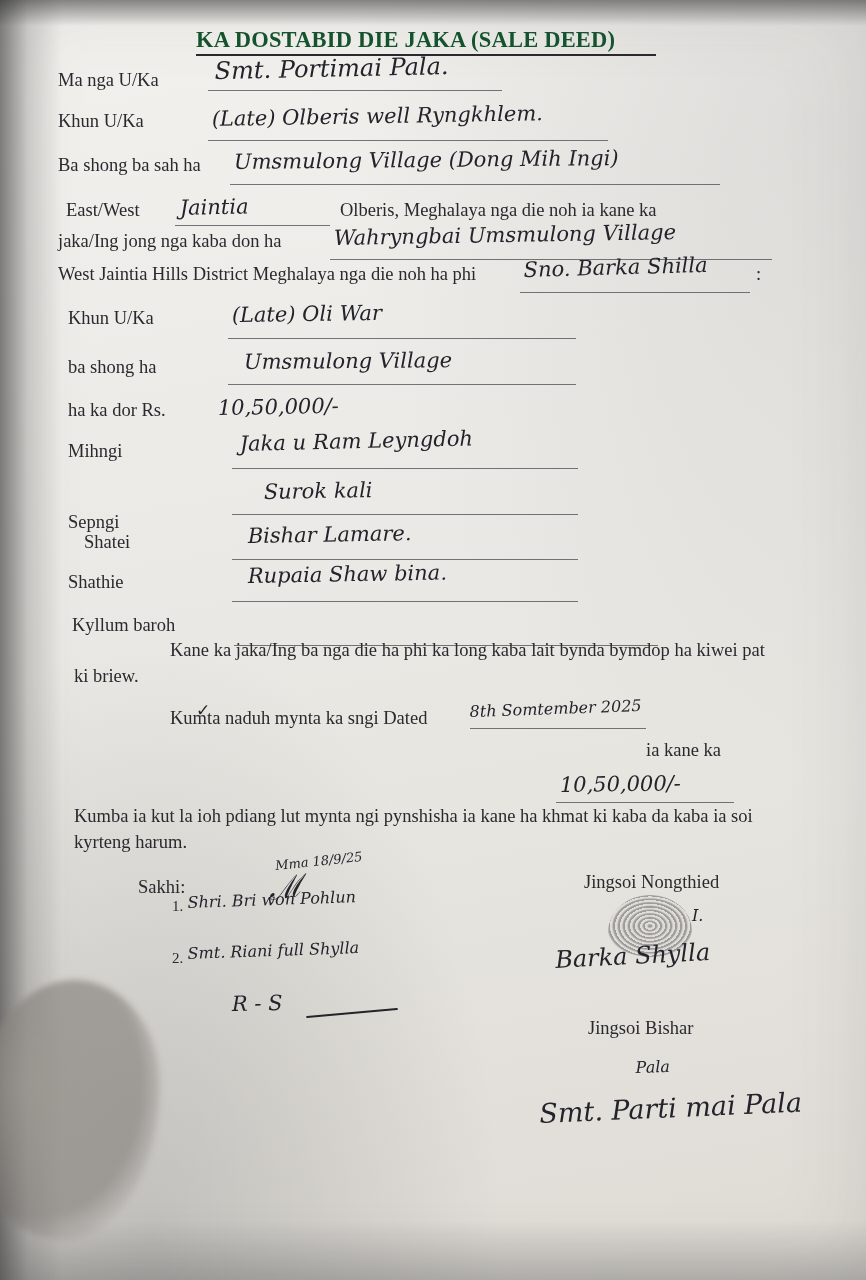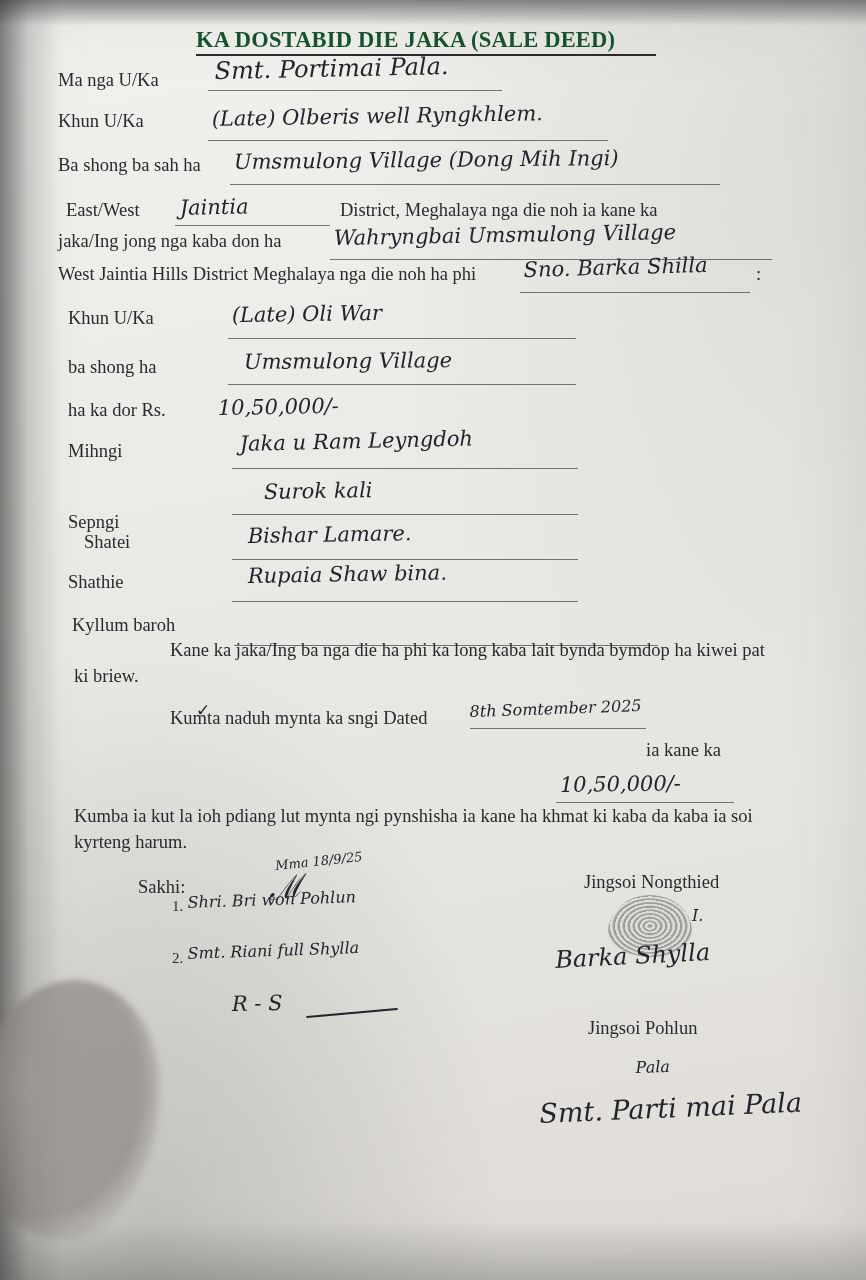--- a/index.html
+++ b/index.html
@@ -165,21 +165,21 @@
     <div class="rule" style="left:208px; top:140px; width:400px;"></div>
     <div class="hand mid" style="left:212px; top:107px; transform:rotate(-1deg);">(Late) Olberis well Ryngkhlem.</div>
 
     <div class="printed" style="left:58px; top:155px;">Ba shong ba sah ha</div>
     <div class="rule" style="left:230px; top:184px; width:490px;"></div>
     <div class="hand mid" style="left:234px; top:150px; transform:rotate(-0.6deg);">Umsmulong Village (Dong Mih Ingi)</div>
 
     <div class="printed" style="left:58px; top:200px;margin-left:8px;">East/West</div>
     <div class="rule" style="left:175px; top:225px; width:155px;"></div>
     <div class="hand mid" style="left:180px; top:196px; transform:rotate(-1.4deg);">Jaintia</div>
-    <div class="printed" style="left:340px; top:200px;">District, Meghalaya nga die noh ia kane ka</div>
+    <div class="printed" style="left:340px; top:200px;">Olberis, Meghalaya nga die noh ia kane ka</div>
 
     <div class="printed" style="left:58px; top:231px;">jaka/Ing jong nga kaba don ha</div>
     <div class="rule" style="left:330px; top:259px; width:442px;"></div>
     <div class="hand mid" style="left:334px; top:226px; transform:rotate(-1deg);">Wahryngbai Umsmulong Village</div>
 
     <div class="printed" style="left:58px; top:264px;">West Jaintia Hills District Meghalaya nga die noh ha phi</div>
     <div class="rule" style="left:520px; top:292px; width:230px;"></div>
     <div class="hand mid" style="left:524px; top:258px; transform:rotate(-1.6deg);">Sno. Barka Shilla</div>
     <div class="printed" style="left:756px; top:264px;">:</div>
 
@@ -237,21 +237,21 @@
     <div class="hand sm" style="left:188px; top:944px; transform:rotate(-2deg);">Smt. Riani full Shylla</div>
 
     <div class="hand mid" style="left:232px; top:992px; transform:rotate(-1deg);">R - S</div>
     <div class="strike" style="left:306px; top:1012px; width:92px; transform:rotate(-5deg);"></div>
 
     <div class="printed" style="left:584px; top:872px;">Jingsoi Nongthied</div>
     <div id="fingerprint"></div>
     <div class="hand sm" style="left:692px; top:906px;">I.</div>
     <div class="hand big" style="left:556px; top:946px; transform:rotate(-3deg);">Barka Shylla</div>
 
-    <div class="printed" style="left:588px; top:1018px;">Jingsoi Pohlun</div>
+    <div class="printed" style="left:588px; top:1018px;">Jingsoi Bishar</div>
     <div class="hand sm" style="left:636px; top:1058px; transform:rotate(-2deg);">Pala</div>
     <div class="hand big" style="left:540px; top:1098px; transform:rotate(-2.5deg); font-size:27px;">Smt. Parti mai Pala</div>
 
   </div>
 
   <div id="shadow-left"></div>
   <div id="shadow-top"></div>
   <div id="shadow-bottom"></div>
   <div id="thumb"></div>
 </div>

